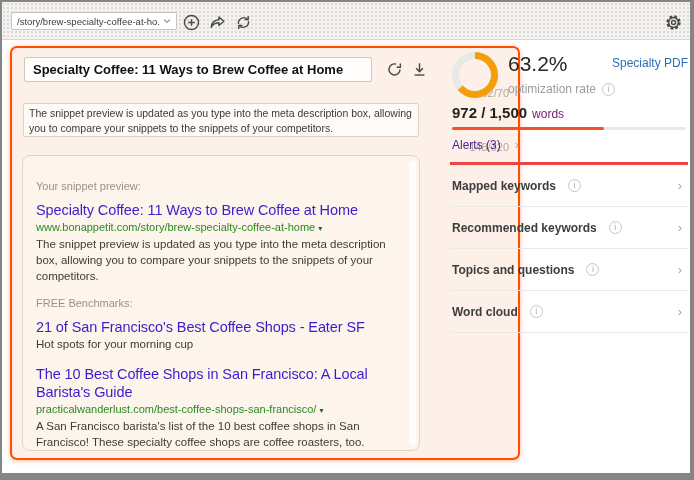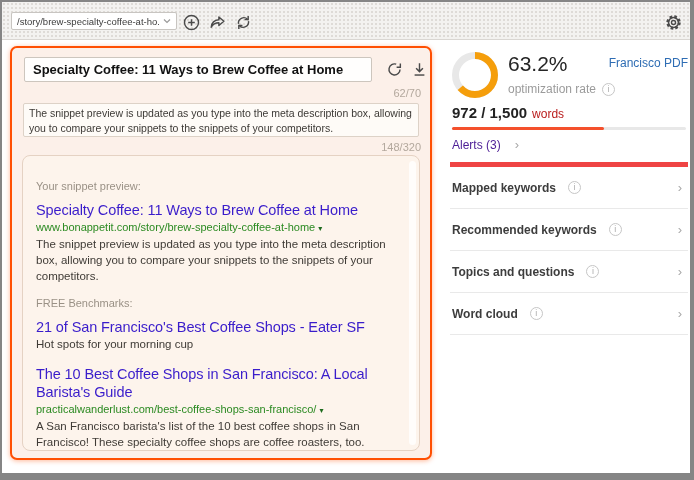--- a/index.html
+++ b/index.html
@@ -30,21 +30,21 @@
   .url-select .sel-text { flex:1 1 auto; overflow:hidden; }
   .url-select svg { flex:0 0 auto; margin-left:4px; }
   .tb-icon { position:absolute; top:12px; width:17px; height:17px; cursor:pointer; }
   .tb-plus   { left:181px; }
   .tb-share  { left:207px; }
   .tb-sync   { left:233px; }
   .tb-gear   { left:663px; }
 
   
   .editor-panel {
-    position:absolute; left:8px; top:44px; width:422px; height:414px;
+    position:absolute; left:8px; top:44px; width:510px; height:414px;
     background:#fcf0e9; border:2px solid #ff4f02; border-radius:7px;
     box-shadow:0 1px 5px rgba(255,79,2,.4);
   }
   .title-input {
     position:absolute; left:12px; top:9px; width:348px; height:25px;
     background:#fffefd; border:1px solid #cdc6be; border-radius:2px;
     font-family:"Liberation Sans","DejaVu Sans",sans-serif;
     font-size:13px; font-weight:bold; color:#111; padding:0 8px;
   }
   .ed-icon { position:absolute; width:17px; height:17px; top:13px; cursor:pointer; }
@@ -88,32 +88,32 @@
   .opt-value { position:absolute; left:58px; top:6px; font-size:21px; color:#262626; }
   .opt-label {
     position:absolute; left:58px; top:36px; font-size:12px; color:#9b9b9b;
     display:flex; align-items:center; gap:6px;
   }
   .download-pdf {
     position:absolute; right:0; top:10px; font-size:12px; color:#2e6db4;
     cursor:pointer; text-decoration:none;
   }
   .words-line { position:absolute; left:2px; top:58px; font-size:15px; font-weight:bold; color:#222; }
-  .words-unit { font-size:12px; font-weight:normal; color:#b91c1c; margin-left:5px;margin-top:25px; }
+  .words-unit { font-size:12px; font-weight:normal; color:#701a75; margin-left:5px;margin-top:25px; }
   .progress-track {
     position:absolute; left:2px; top:81px; width:234px; height:3px;
     background:#e8e8e8; border-radius:2px;
   }
   .progress-fill { height:100%; background:#f4502c; border-radius:2px; width:0; }
   .alerts-row {
     position:absolute; left:2px; top:91px; font-size:12px; color:#4c1d95; cursor:pointer;
   }
   .alerts-row .chev { margin-left:14px; }
   .chev { color:#a8a8a8; font-size:13px; }
-  .menu { position:absolute; left:0; top:116px; width:238px; border-top:5px solid #ef4444; }
+  .menu { position:absolute; left:0; top:116px; width:238px; border-top:3px solid #ef4444; }
   .menu-row {
     height:42px; border-bottom:1px solid #e9e9e9;
     display:flex; align-items:center; padding:0 6px 0 2px; cursor:pointer;
   }
   .menu-label { font-size:12px; font-weight:bold; color:#3d3d3d; margin-right:12px; }
   .menu-row .chev { margin-left:auto; }
   .info-icon {
     display:inline-block; width:13px; height:13px; border:1px solid #c6c6c6;
     border-radius:50%; color:#aeaeae; font-size:9px; line-height:11px;
     text-align:center; font-style:normal; cursor:pointer; flex:0 0 auto;
@@ -208,21 +208,21 @@
       <circle cx="23" cy="23" r="19.5" fill="none" stroke="#e8e8e8" stroke-width="7"></circle>
       <circle cx="23" cy="23" r="19.5" fill="none" stroke="#f59e0b" stroke-width="7" transform="rotate(-90 23 23)" stroke-dasharray="77.43397572568122 122.52211349000193"></circle>
     </svg>
 
     <div class="opt-value">63.2%</div>
     <div class="opt-label">
       <span>optimization rate</span>
       <i class="info-icon"></i>
     </div>
 
-    <a class="download-pdf">Francisco PDF</a>
+    <a class="download-pdf">Specialty PDF</a>
 
     <div class="words-line">
       <span>972 / 1,500</span><span class="words-unit">words</span>
     </div>
 
     <div class="progress-track">
       <div class="progress-fill" style="width: 64.8%;"></div>
     </div>
 
     <div class="alerts-row">

